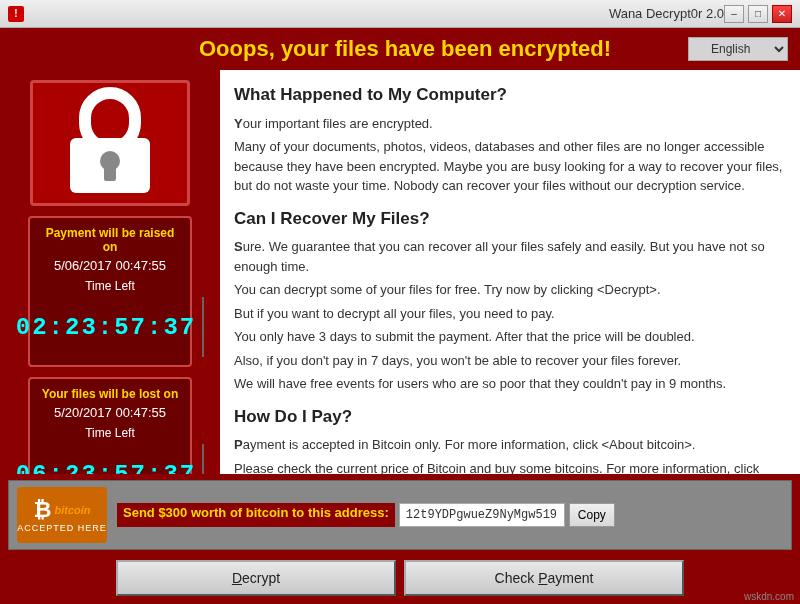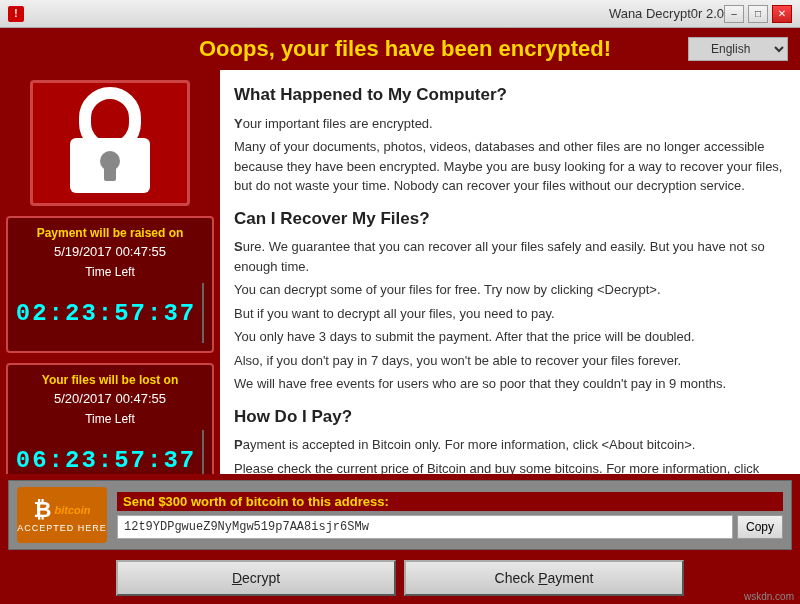--- a/index.html
+++ b/index.html
@@ -127,21 +127,21 @@
       align-items: center;
       justify-content: center;
       border-radius: 4px;
     }
     .lock-svg {
       width: 100px;
       height: 120px;
     }
 
     .timer-box {
-      width: 208px;
+      width: 164px;
       background: #6b0000;
       border: 2px solid #c44;
       border-radius: 4px;
       padding: 8px;
       text-align: center;
     }
     .timer-label {
       color: #ffd700;
       font-size: 12px;
       font-weight: bold;
@@ -269,21 +269,21 @@
     }
     .bitcoin-accepted {
       color: white;
       font-size: 9px;
       letter-spacing: 1px;
       text-transform: uppercase;
     }
     .bitcoin-right {
       flex: 1;
       display: flex;
-      flex-direction: column;
+      flex-direction: row;
       gap: 4px;
     }
     .bitcoin-send-label {
       color: #ffd700;
       font-size: 13px;
       font-weight: bold;
       background: #8b0000;
       padding: 2px 6px;
     }
     .bitcoin-address-row {
@@ -374,21 +374,21 @@
 
           <rect x="10" y="55" width="80" height="55" rx="6" fill="white"></rect>
 
           <circle cx="50" cy="78" r="10" fill="#888"></circle>
           <rect x="44" y="82" width="12" height="16" rx="2" fill="#888"></rect>
         </svg>
       </div>
 
       <div class="timer-box">
         <div class="timer-label">Payment will be raised on</div>
-        <div class="timer-date">5/19/2017 00:47:55</div>
+        <div class="timer-date">5/06/2017 00:47:55</div>
         <div class="timer-left-label">Time Left</div>
         <div class="timer-display-row">
           <div class="timer-digits">02:23:57:37</div>
           <div class="timer-bar-container">
             <div class="timer-bar-red" style="height:40%;"></div>
             <div class="timer-bar-green" style="height:60%;"></div>
           </div>
         </div>
       </div>
 

